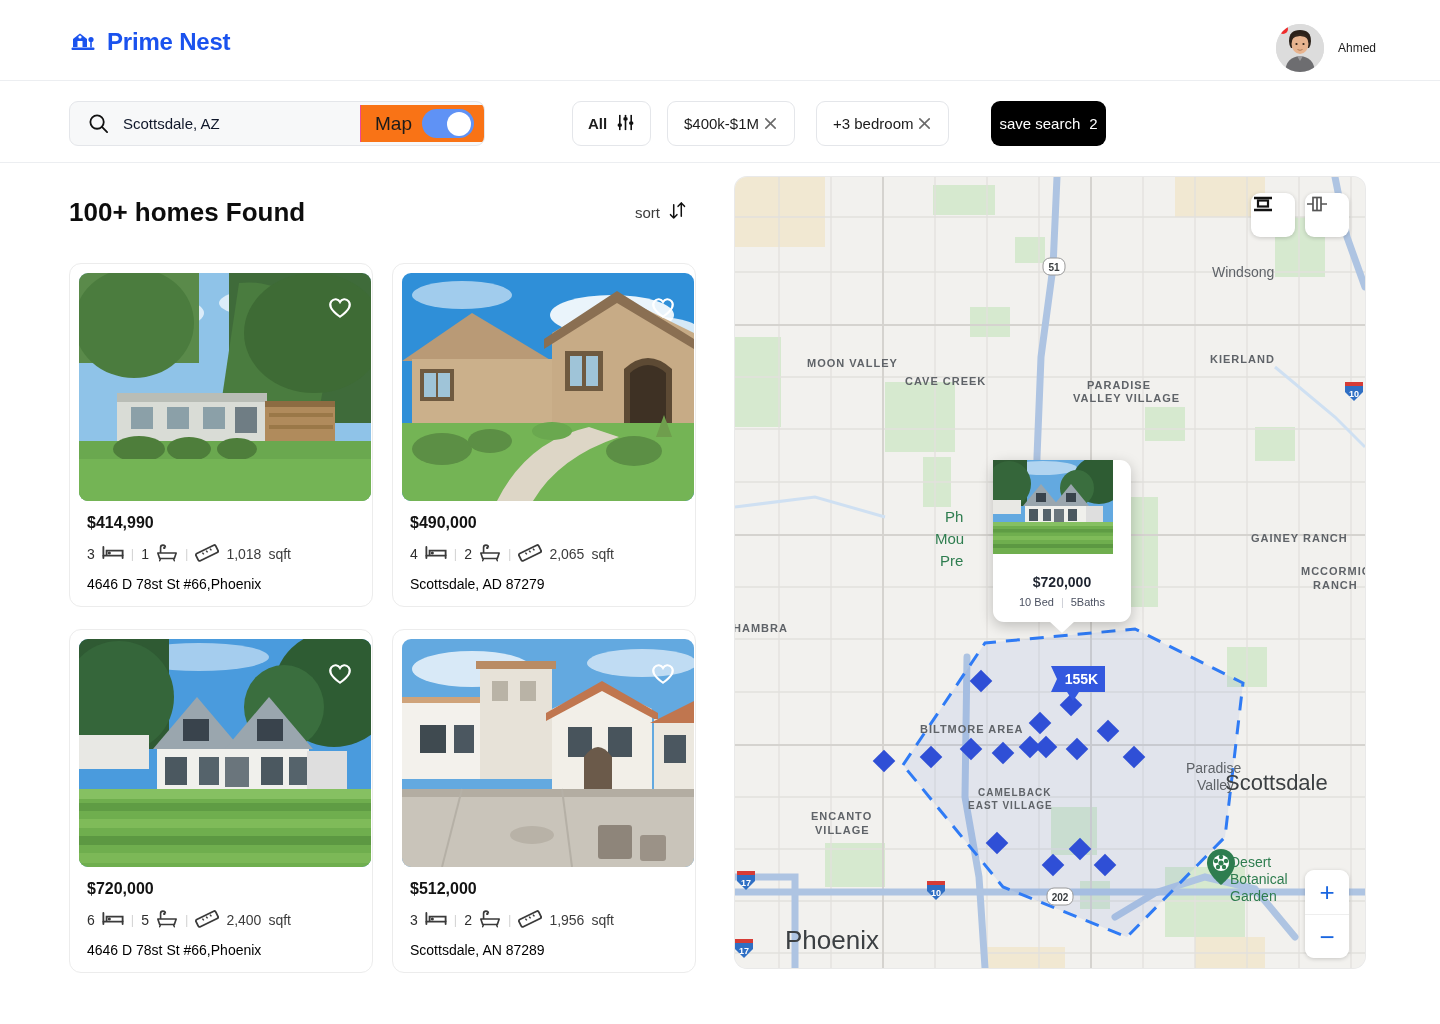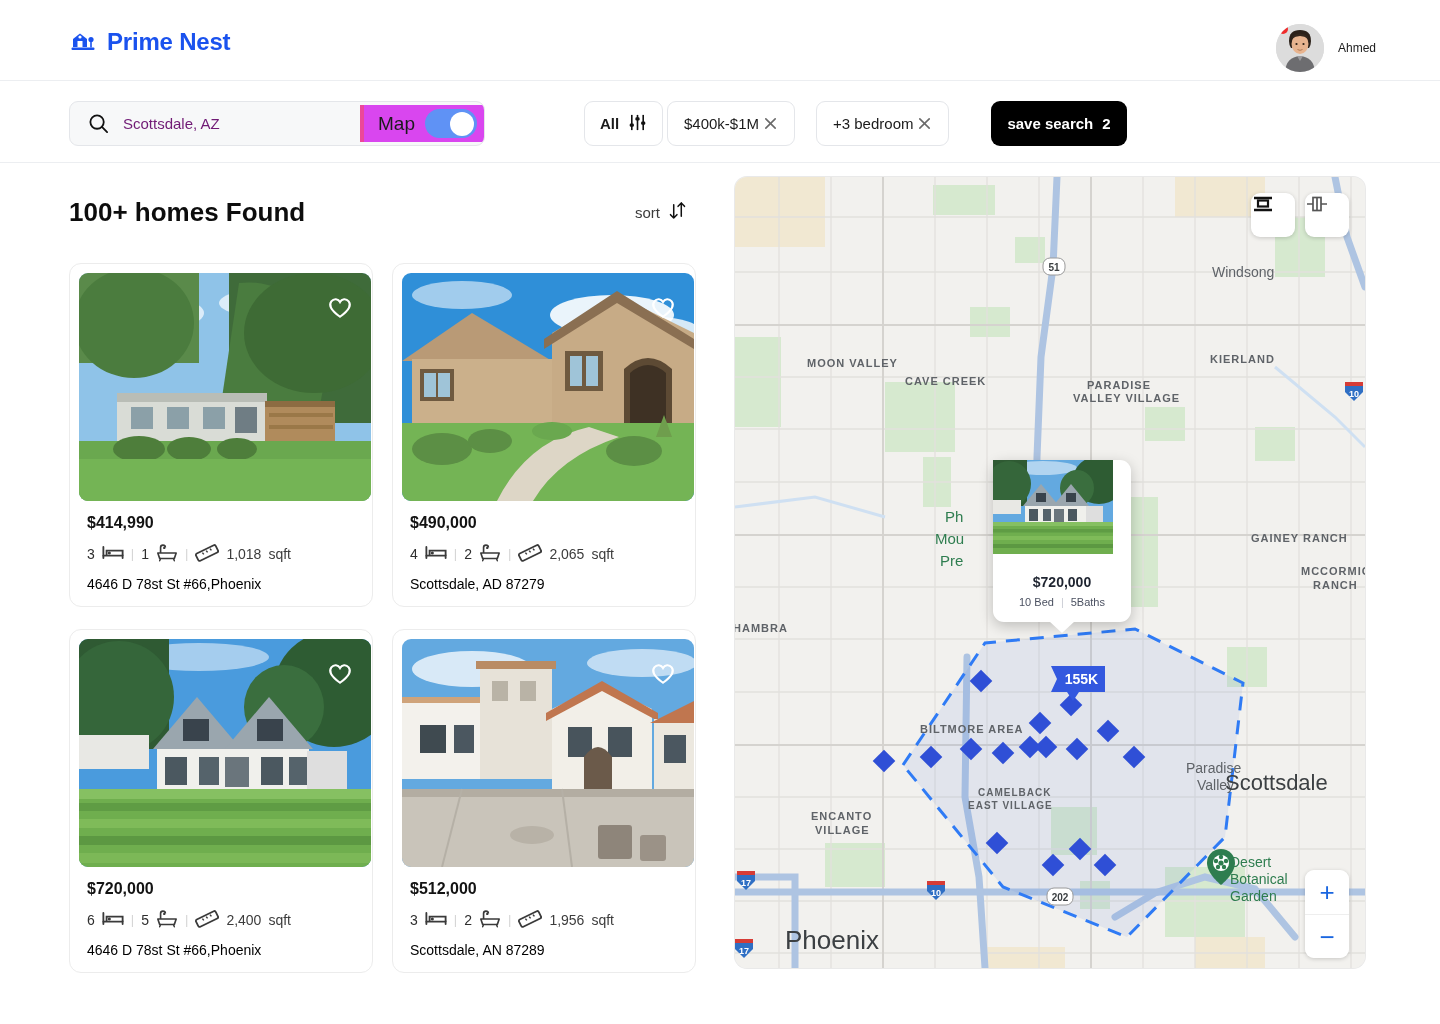--- a/index.html
+++ b/index.html
@@ -43,52 +43,52 @@
     background:#fff; border-bottom:1px solid #eceef1;
   }
   .search-shell {
     position:absolute; left:69px; top:20px; width:416px; height:45px;
     border:1px solid #e4e6ea; border-radius:9px; background:#f7f8f9;
     display:flex; align-items:center; overflow:hidden;
   }
   .search-icon { margin-left:18px; margin-right:14px; display:flex; }
   .search-input {
     border:none; outline:none; background:transparent;
-    font-size:15px; color:#701a75; height:43px; width:235px;
+    font-size:15px; color:#0f172a; height:43px; width:235px;
     font-family:"Liberation Sans", sans-serif;
   }
   .map-toggle-box {
-    margin-left:auto; height:37px; width:124px; background:#d946ef;
-    border-left:4px solid #ec4899;
+    margin-left:auto; height:37px; width:124px; background:#f97316;
+    border-left:1px solid #ec4899;
     display:flex; align-items:center; gap:10px; padding-left:14px;
   }
   .map-toggle-label { font-size:19px; color:#1b1b1b; }
   .switch {
     width:52px; height:29px; border-radius:15px; background:#5f92f5;
     position:relative; cursor:pointer; flex:none;
   }
   .switch .knob {
     position:absolute; top:2.5px; right:2.5px;
     width:24px; height:24px; border-radius:50%; background:#fff;
   }
 
   .chip {
     position:absolute; top:20px; height:45px;
     border:1px solid #e4e6ea; border-radius:9px; background:#fff;
     display:flex; align-items:center; gap:4px; padding:0 16px;
     font-size:15px; color:#1b1b1b; cursor:pointer;
   }
-  .chip-all { left:584px; width:79px; justify-content:center; gap:9px; font-weight:bold; }
+  .chip-all { left:572px; width:79px; justify-content:center; gap:9px; font-weight:bold; }
   .chip-price { left:667px; }
   .chip-bed { left:816px; }
   .chip-x { display:flex; align-items:center; }
   .save-btn {
-    position:absolute; left:991px; top:101px; height:45px; width:136px;
+    position:absolute; left:991px; top:101px; height:45px; width:115px;
     background:#000; color:#fff; border:none; border-radius:9px;
-    font-size:15px; font-weight:bold; display:flex; align-items:center;
+    font-size:15px; font-weight:normal; display:flex; align-items:center;
     justify-content:center; gap:9px; cursor:pointer;
     font-family:"Liberation Sans", sans-serif;
   }
 
   
   .results { position:absolute; left:0; top:163px; width:727px; height:861px; background:#fff; }
   .results-head {
     position:absolute; left:69px; top:34px; width:617px;
     display:flex; align-items:center; justify-content:space-between;
   }

